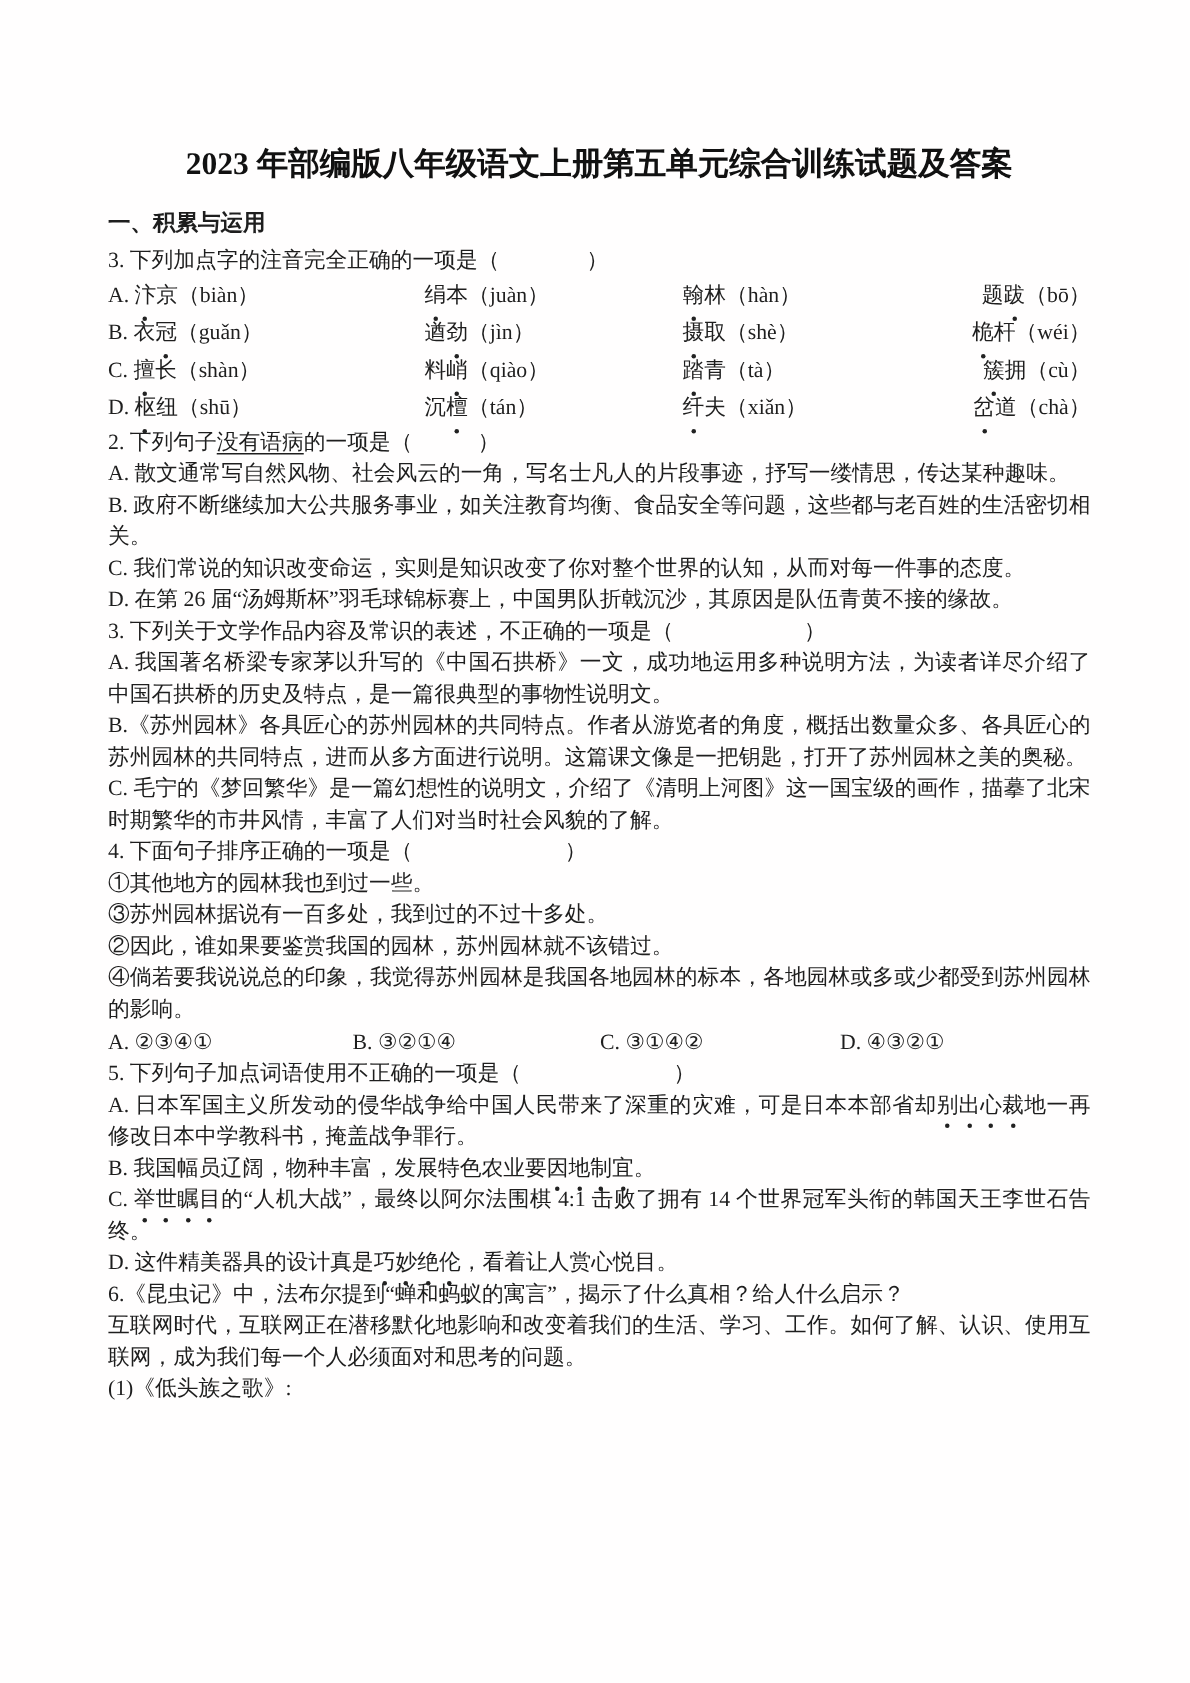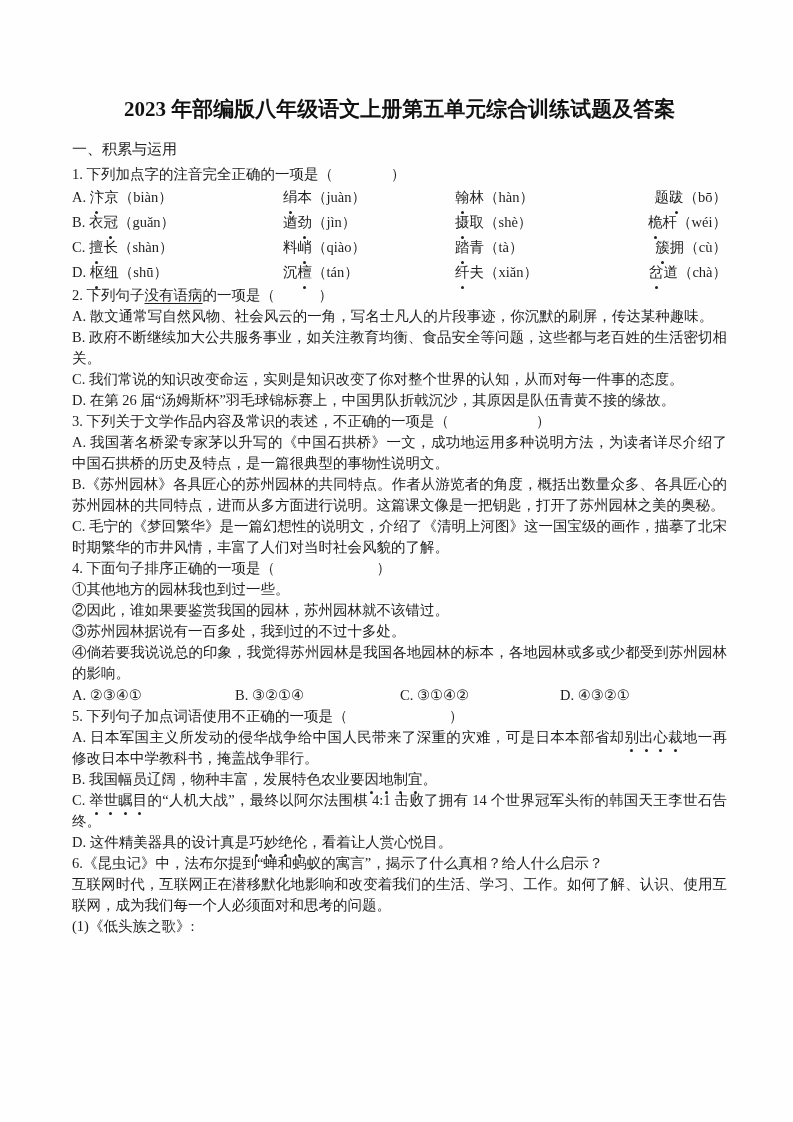--- a/index.html
+++ b/index.html
@@ -8,21 +8,21 @@
     padding:95px 66px 40px 72px;
     background:#fffefe;color:#1e1e1e;
     font-family:"Liberation Serif","DejaVu Serif",serif;
     font-size:14.5px;line-height:21px;
     overflow:hidden;
   }
   .title{
     font-size:21px;line-height:28px;font-weight:bold;
     text-align:center;margin:0 0 15px 0;color:#111;
   }
-  .section{font-size:15px;font-weight:normal;margin:0 0 4px 0;line-height:22px;}
+  .section{font-size:15px;font-weight:bold;margin:0 0 4px 0;line-height:22px;}
   p{margin:0;text-align:justify;}
   .gap-before{margin-top:25px;}
   .q1row{
     display:grid;grid-template-columns:211px 172px 176px 1fr;
     line-height:25px;
   }
   .q1row .c4{justify-self:end;text-align:left;}
   .q4choices{display:grid;grid-template-columns:163px 165px 160px 1fr;line-height:22px;}
   .u{text-decoration:underline;text-decoration-thickness:1px;text-underline-offset:3px;}
   .dch{position:relative;display:inline-block;}
@@ -35,21 +35,21 @@
 </head>
 <body>
 
 <div class="page">
 
   <h1 class="title">2023 年部编版八年级语文上册第五单元综合训练试题及答案</h1>
 
   <h2 class="section">一、积累与运用</h2>
 
   <section>
-    <p class="stem">1. 下列加点字的注音完全正确的一项是（　　　　）</p>
+    <p class="stem">3. 下列加点字的注音完全正确的一项是（　　　　）</p>
     <div class="q1row">
       <span class="c1"><span>A. </span><span><span class="dch">汴</span><span>京（biàn）</span></span></span>
       <span class="c2"><span class="dch">绢</span><span>本（juàn）</span></span>
       <span class="c3"><span class="dch">翰</span><span>林（hàn）</span></span>
       <span class="c4"><span>题</span><span class="dch">跋</span><span>（bō）</span></span>
     </div>
     <div class="q1row">
       <span class="c1"><span>B. </span><span><span>衣</span><span class="dch">冠</span><span>（guǎn）</span></span></span>
       <span class="c2"><span>遒</span><span class="dch">劲</span><span>（jìn）</span></span>
       <span class="c3"><span class="dch">摄</span><span>取（shè）</span></span>
@@ -64,38 +64,38 @@
     <div class="q1row">
       <span class="c1"><span>D. </span><span><span class="dch">枢</span><span>纽（shū）</span></span></span>
       <span class="c2"><span>沉</span><span class="dch">檀</span><span>（tán）</span></span>
       <span class="c3"><span class="dch">纤</span><span>夫（xiǎn）</span></span>
       <span class="c4"><span class="dch">岔</span><span>道（chà）</span></span>
     </div>
   </section>
 
   <section>
     <p class="stem"><span>2. 下列句子</span><span class="u">没有语病</span><span>的一项是（　　　）</span></p>
-    <p>A. 散文通常写自然风物、社会风云的一角，写名士凡人的片段事迹，你沉默的刷屏，传达某种趣味。</p>
+    <p>A. 散文通常写自然风物、社会风云的一角，写名士凡人的片段事迹，抒写一缕情思，传达某种趣味。</p>
     <p>B. 政府不断继续加大公共服务事业，如关注教育均衡、食品安全等问题，这些都与老百姓的生活密切相关。</p>
     <p>C. 我们常说的知识改变命运，实则是知识改变了你对整个世界的认知，从而对每一件事的态度。</p>
     <p>D. 在第 26 届“汤姆斯杯”羽毛球锦标赛上，中国男队折戟沉沙，其原因是队伍青黄不接的缘故。</p>
   </section>
 
   <section>
     <p class="stem">3. 下列关于文学作品内容及常识的表述，不正确的一项是（　　　　　　）</p>
     <p>A. 我国著名桥梁专家茅以升写的《中国石拱桥》一文，成功地运用多种说明方法，为读者详尽介绍了中国石拱桥的历史及特点，是一篇很典型的事物性说明文。</p>
     <p>B.《苏州园林》各具匠心的苏州园林的共同特点。作者从游览者的角度，概括出数量众多、各具匠心的苏州园林的共同特点，进而从多方面进行说明。这篇课文像是一把钥匙，打开了苏州园林之美的奥秘。</p>
     <p>C. 毛宁的《梦回繁华》是一篇幻想性的说明文，介绍了《清明上河图》这一国宝级的画作，描摹了北宋时期繁华的市井风情，丰富了人们对当时社会风貌的了解。</p>
   </section>
 
   <section>
     <p class="stem">4. 下面句子排序正确的一项是（　　　　　　　）</p>
     <p>①其他地方的园林我也到过一些。</p>
+    <p>③苏州园林据说有一百多处，我到过的不过十多处。</p>
     <p>②因此，谁如果要鉴赏我国的园林，苏州园林就不该错过。</p>
-    <p>③苏州园林据说有一百多处，我到过的不过十多处。</p>
     <p>④倘若要我说说总的印象，我觉得苏州园林是我国各地园林的标本，各地园林或多或少都受到苏州园林的影响。</p>
     <div class="q4choices">
       <span>A. ②③④①</span>
       <span>B. ③②①④</span>
       <span>C. ③①④②</span>
       <span>D. ④③②①</span>
     </div>
   </section>
 
   <section>

